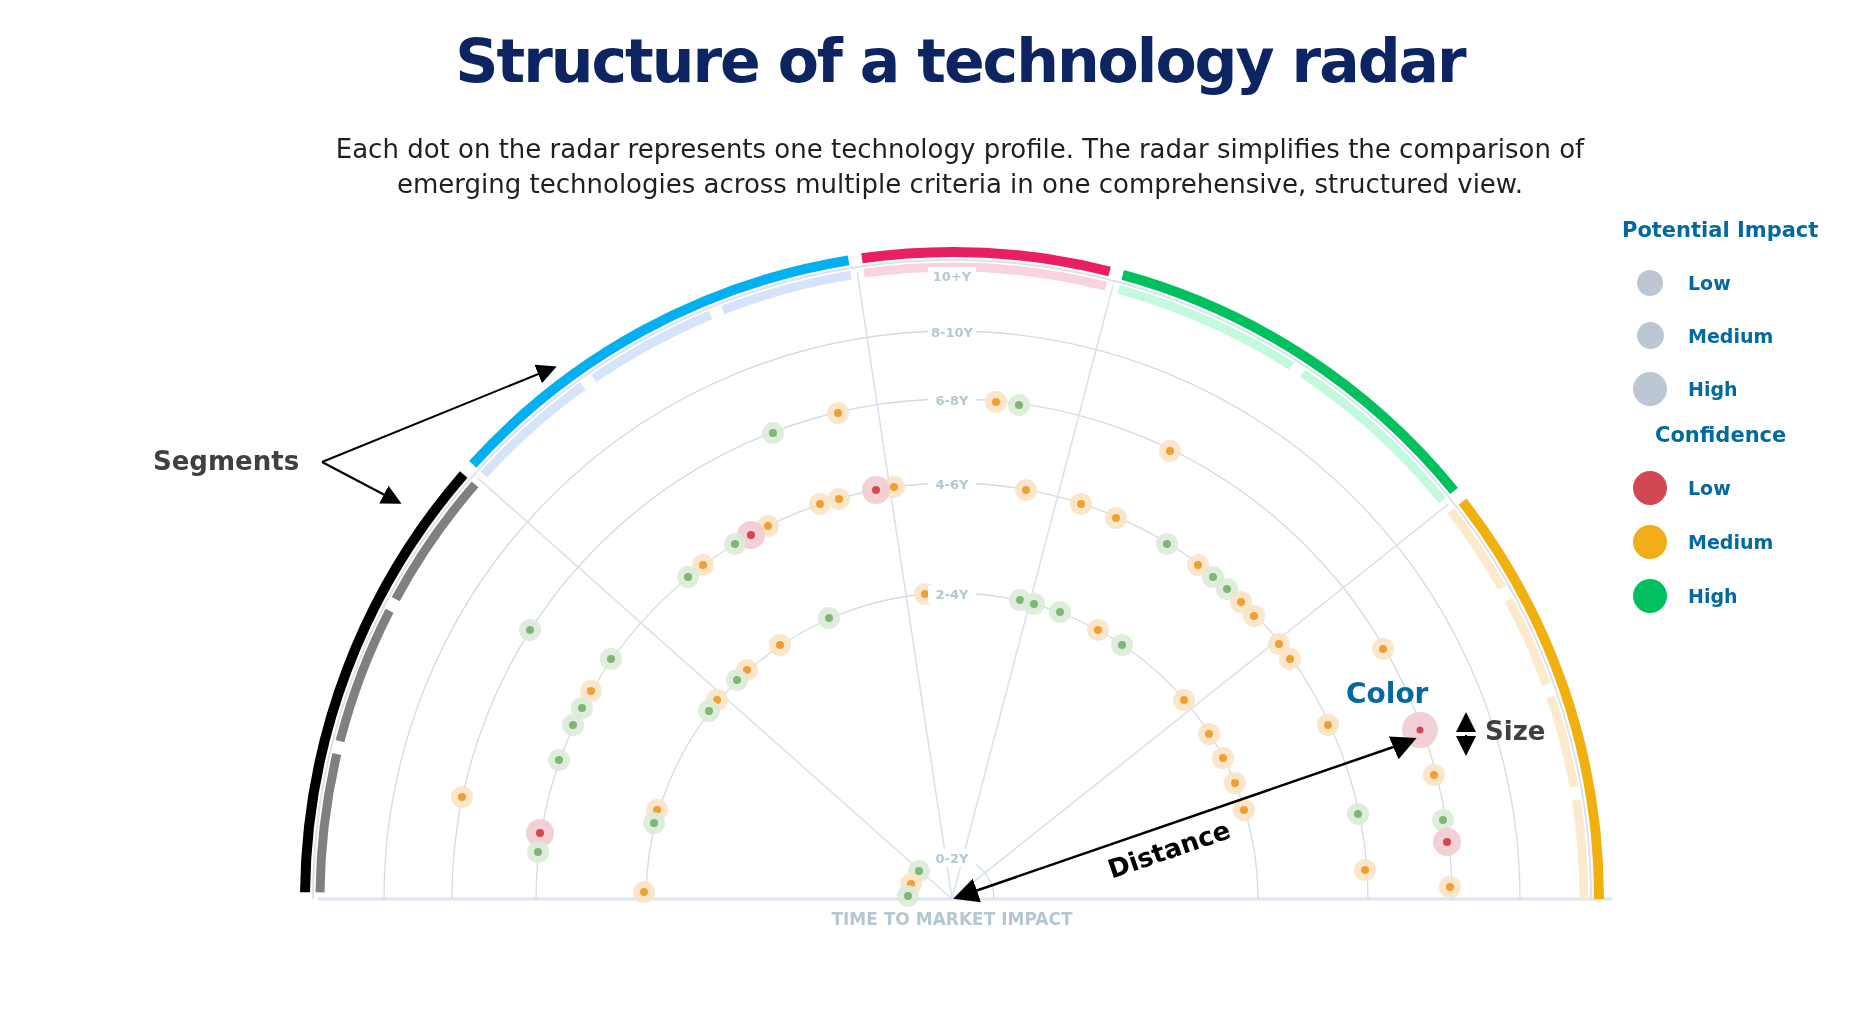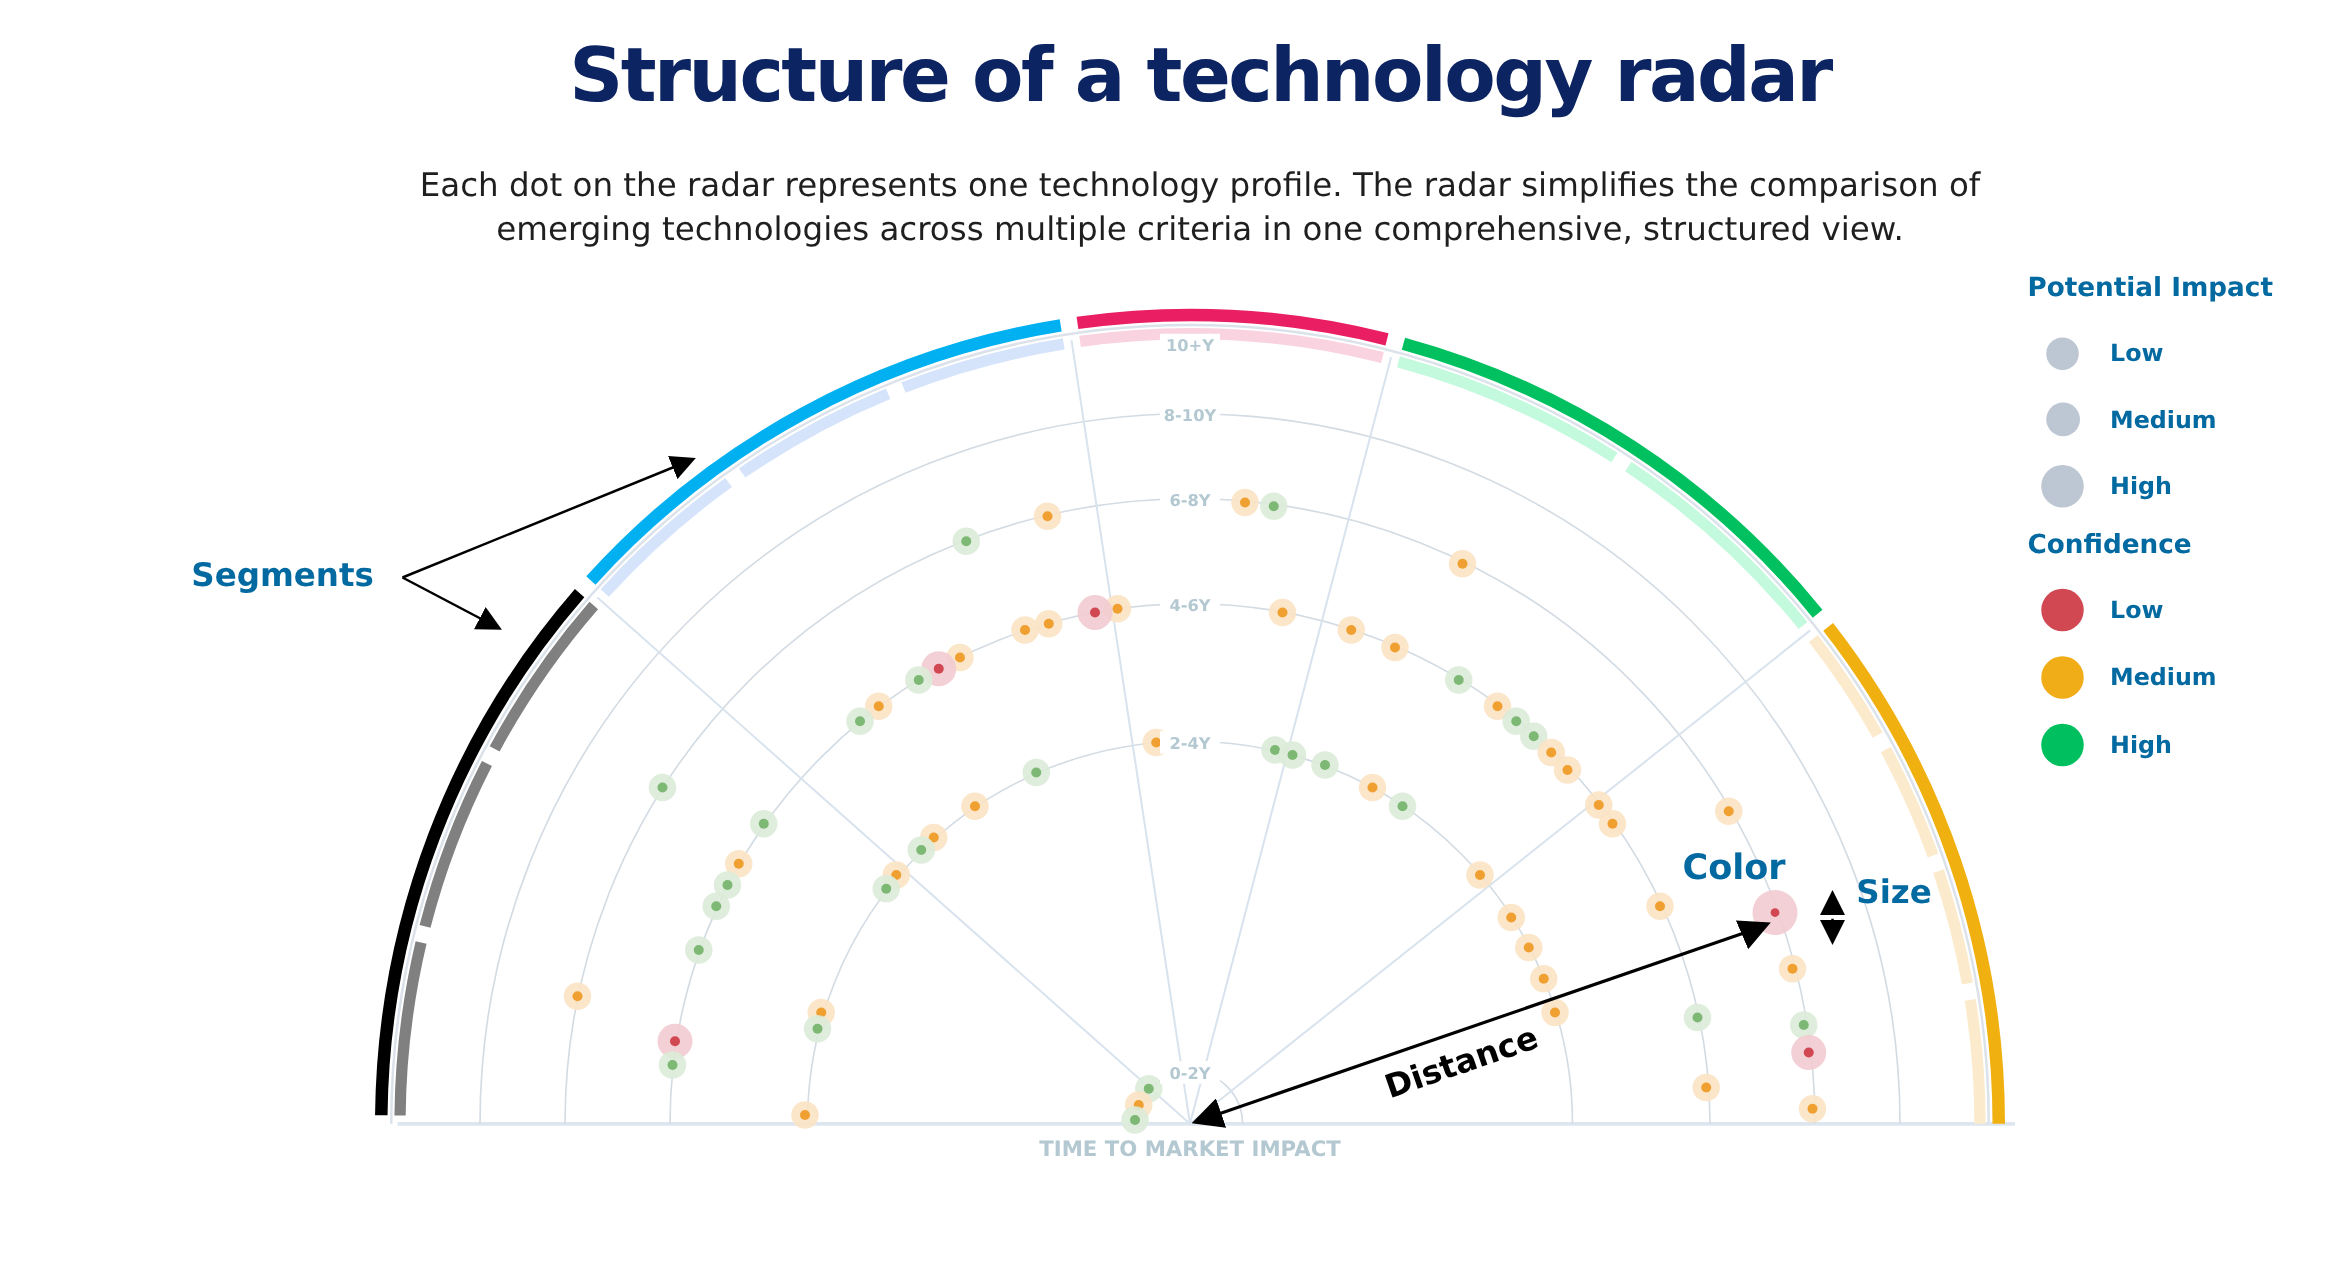--- a/index.html
+++ b/index.html
@@ -6,24 +6,24 @@
   body { width: 1867px; height: 1027px; position: relative; overflow: hidden; font-family: "DejaVu Sans", sans-serif; }
   .title { position: absolute; left: 0; top: 26px; width: 1920px; text-align: center; font-family: "DejaVu Sans", sans-serif; font-weight: 900; font-size: 60px; color: #0c2461; letter-spacing: -2px; }
   .subtitle { position: absolute; left: 0; top: 132px; width: 1920px; text-align: center; font-family: "DejaVu Sans", sans-serif; font-size: 26px; line-height: 35px; color: #1f1f1f; }
   svg.radar { position: absolute; left: 0; top: 0; }
   .legend { position: absolute; left: 1622px; top: 218px; width: 240px; font-family: "DejaVu Sans", sans-serif; font-weight: bold; color: #0369a1; }
   .legend-title { font-size: 21px; margin-bottom: 14px; }
   .legend-row { display: flex; align-items: center; height: 53px; }
   .legend-swatch-wrap { width: 56px; display: flex; justify-content: center; align-items: center; }
   .legend-swatch { border-radius: 50%; background: #bdc6d3; }
   .legend-label { font-size: 19px; margin-left: 10px; }
-  .legend-conf { margin-top: 8px; }
+  .legend-conf { margin-top: 8px; margin-left: 33px; }
   .conf-row { display: flex; align-items: center; height: 54px; }
   .conf-swatch { width: 34px; height: 34px; border-radius: 50%; margin-left: 11px; }
-  .annot { position: absolute; font-family: "DejaVu Sans", sans-serif; font-weight: bold; color: #0369a1; }
+  .annot { position: absolute; font-family: "DejaVu Sans", sans-serif; font-weight: bold; color: #404040; }
 </style>
 </head>
 <body>
 
 <div class="title">Structure of a technology radar</div>
 <div class="subtitle">
   <div>Each dot on the radar represents one technology profile. The radar simplifies the comparison of</div>
   <div>emerging technologies across multiple criteria in one comprehensive, structured view.</div>
 </div>
 
@@ -226,21 +226,21 @@
   </g>
   <g stroke="#000" stroke-width="2" fill="none">
     <line x1="1466" y1="725" x2="1466" y2="716" marker-end="url(#arrowhead)"></line>
     <line x1="1466" y1="735" x2="1466" y2="752" marker-end="url(#arrowhead)"></line>
   </g>
   <text x="0" y="0" transform="translate(1172,858) rotate(-19)" text-anchor="middle" font-family="DejaVu Sans, sans-serif" font-weight="bold" font-size="26" fill="#000">Distance</text>
 </svg>
 
 <div class="annot" style="left:153px; top:446px; font-size:26px;">Segments</div>
 <div class="annot" style="left:1346px; top:677px; font-size:28px; color:#0369a1;">Color</div>
-<div class="annot" style="left:1485px; top:699px; font-size:26px;">Size</div>
+<div class="annot" style="left:1485px; top:716px; font-size:26px;">Size</div>
 
 <div class="legend">
   <div class="legend-title">Potential Impact</div>
   <div id="impact-rows">
       <div class="legend-row">
         <div class="legend-swatch-wrap">
           <div class="legend-swatch" style="width: 26px; height: 26px;"></div>
         </div>
         <div class="legend-label">Low</div>
       </div>

